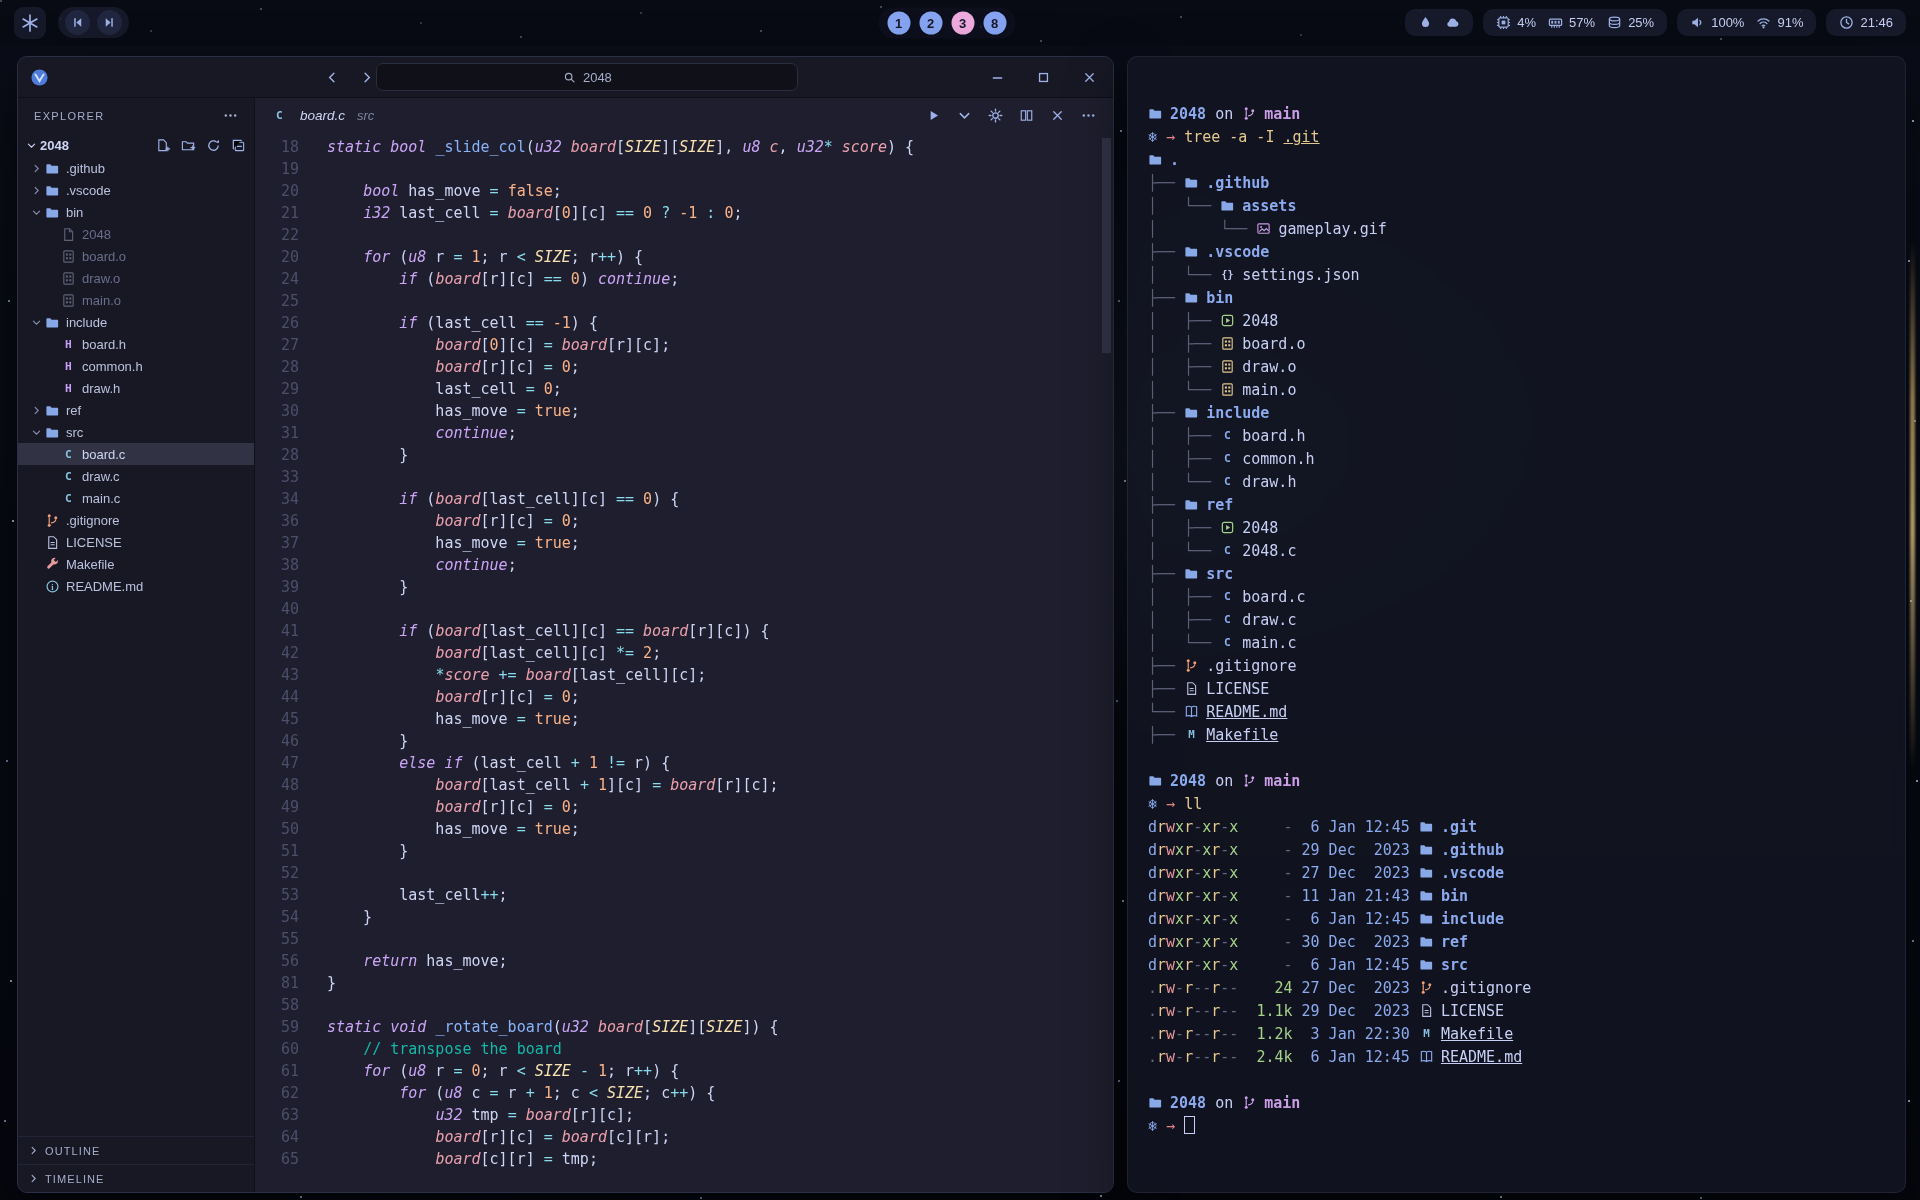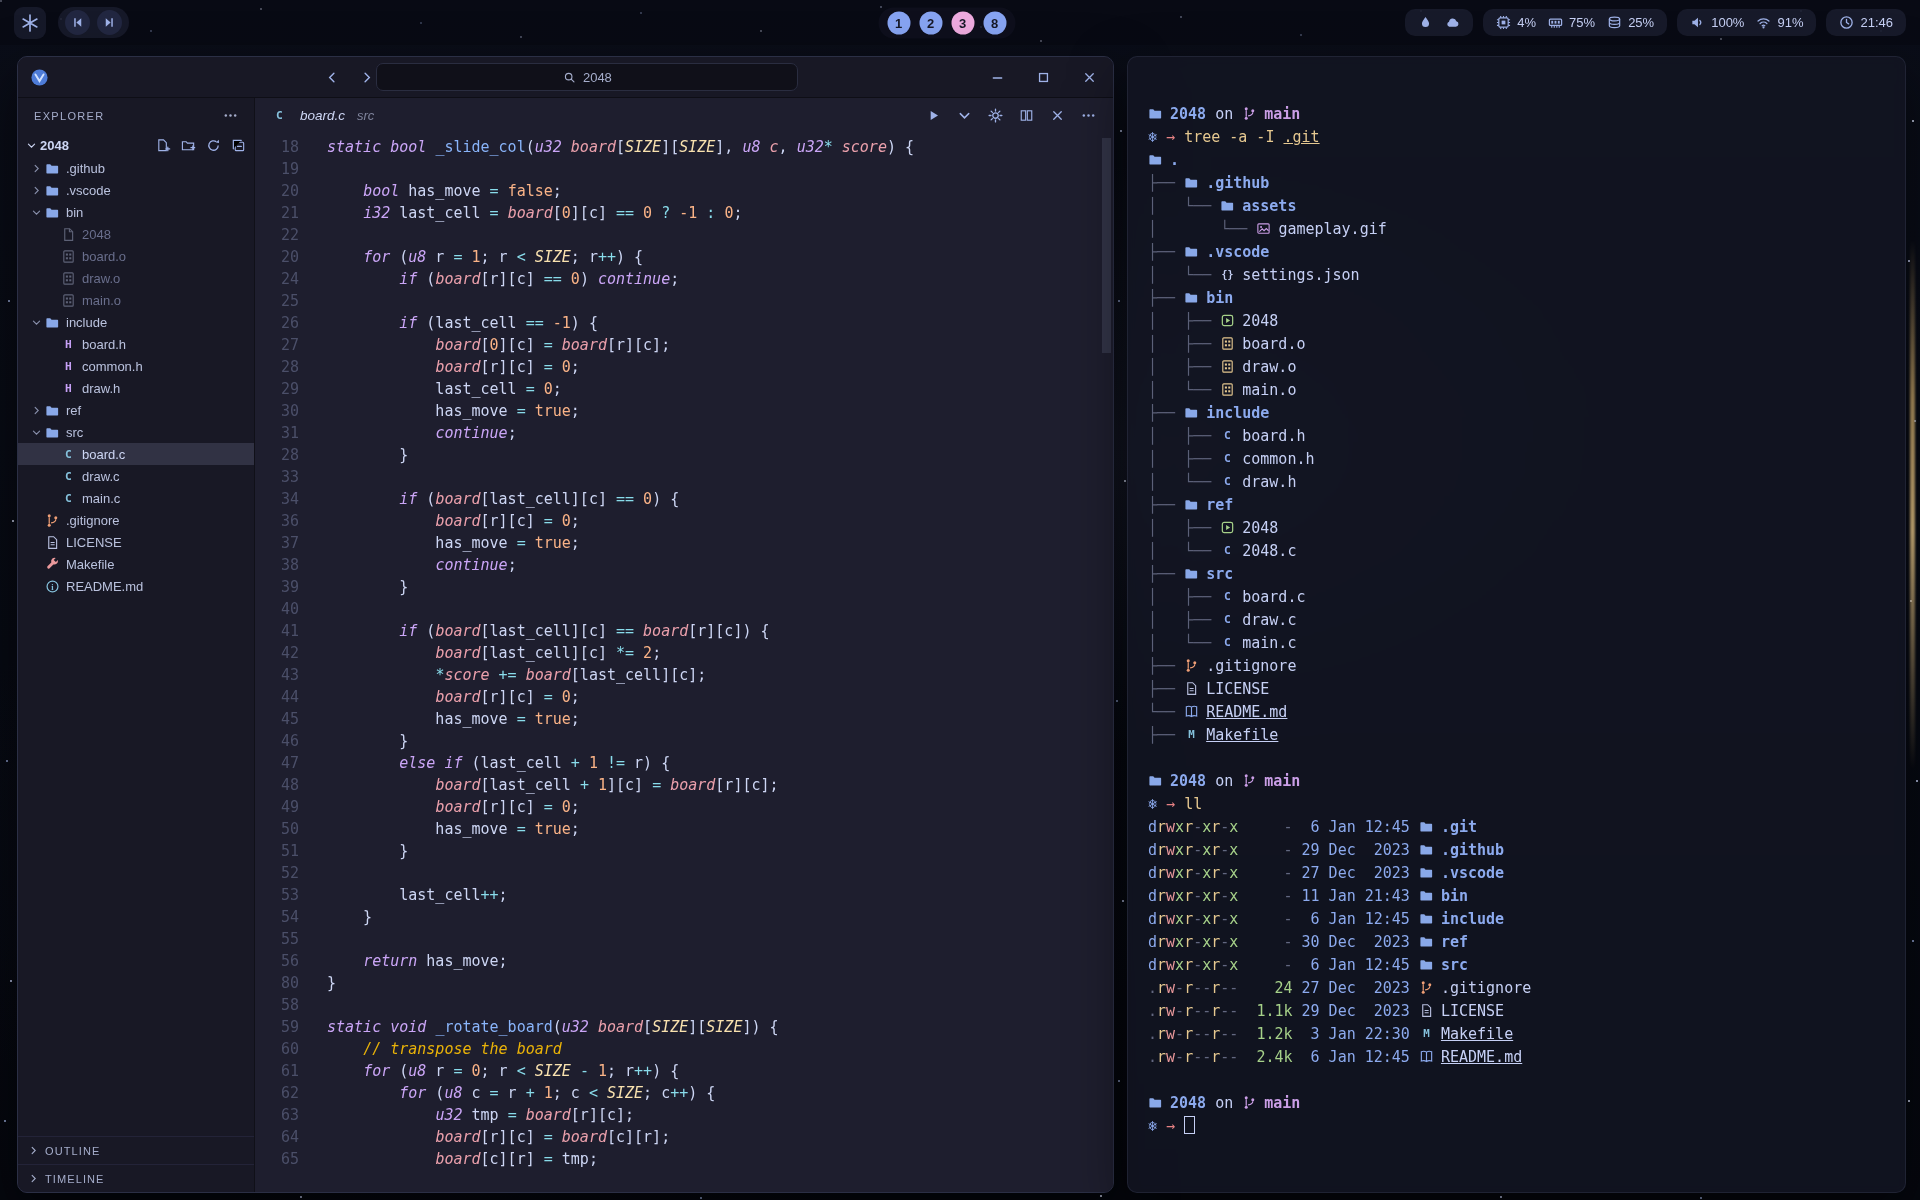--- a/index.html
+++ b/index.html
@@ -110,21 +110,21 @@
   #scroll-thumb{position:absolute;right:2px;top:40px;width:9px;height:215px;background:rgba(125,130,165,.22)}
 
   
   .tk-k{color:#cba6f7;font-style:italic}
   .tk-f{color:#89b4fa}
   .tk-p{color:#eba0ac;font-style:italic}
   .tk-n{color:#fab387}
   .tk-b{color:#fab387;}
   .tk-s{color:#f9e2af;font-style:italic}
   .tk-o{color:#89dceb}
-  .tk-c{color:#eab308;font-style:italic}
+  .tk-c{color:#14b8a6;}
   .tk-d{color:#cdd6f4}
 
   
   #terminal{position:absolute;left:1127px;top:56px;width:779px;height:1137px;box-sizing:border-box;
     background:rgba(19,21,34,.84);border:1px solid rgba(125,135,175,.14);border-radius:10px;
     box-shadow:0 22px 55px rgba(0,0,0,.5);padding:46px 10px 18px 20px;overflow:hidden;
     font-family:"DejaVu Sans Mono","Liberation Mono",monospace;font-size:15px;line-height:23px;
     backdrop-filter:blur(5px)}
   .tl{height:23px;white-space:pre;color:#c6d0f5}
   .tk-pb{color:#8caaee;font-weight:bold}
@@ -361,21 +361,21 @@
         <span class="stat">
           <svg class="tbi i-cpu">
             <use href="#sym-cpu"></use>
           </svg>
           <span class="stat-val">4%</span>
         </span>
         <span class="stat">
           <svg class="tbi i-memory">
             <use href="#sym-memory"></use>
           </svg>
-          <span class="stat-val">75%</span>
+          <span class="stat-val">57%</span>
         </span>
         <span class="stat">
           <svg class="tbi i-disk">
             <use href="#sym-disk"></use>
           </svg>
           <span class="stat-val">25%</span>
         </span>
       </div>
     <div class="pill" id="audio-stats">
         <span class="stat">
@@ -847,21 +847,21 @@
           </div>
           <div class="cl">
             <span class="gut">55</span>
             <span class="ct"></span>
           </div>
           <div class="cl">
             <span class="gut">56</span>
             <span class="ct"><span class="tk-d">    </span><span class="tk-k">return</span><span class="tk-d"> has_move;</span></span>
           </div>
           <div class="cl">
-            <span class="gut">80</span>
+            <span class="gut">81</span>
             <span class="ct"><span class="tk-d">}</span></span>
           </div>
           <div class="cl">
             <span class="gut">58</span>
             <span class="ct"></span>
           </div>
           <div class="cl">
             <span class="gut">59</span>
             <span class="ct"><span class="tk-k">static</span><span class="tk-d"> </span><span class="tk-k">void</span><span class="tk-d"> </span><span class="tk-f">_rotate_board</span><span class="tk-d">(</span><span class="tk-k">u32</span><span class="tk-d"> </span><span class="tk-p">board</span><span class="tk-d">[</span><span class="tk-s">SIZE</span><span class="tk-d">][</span><span class="tk-s">SIZE</span><span class="tk-d">]) {</span></span>
           </div>

